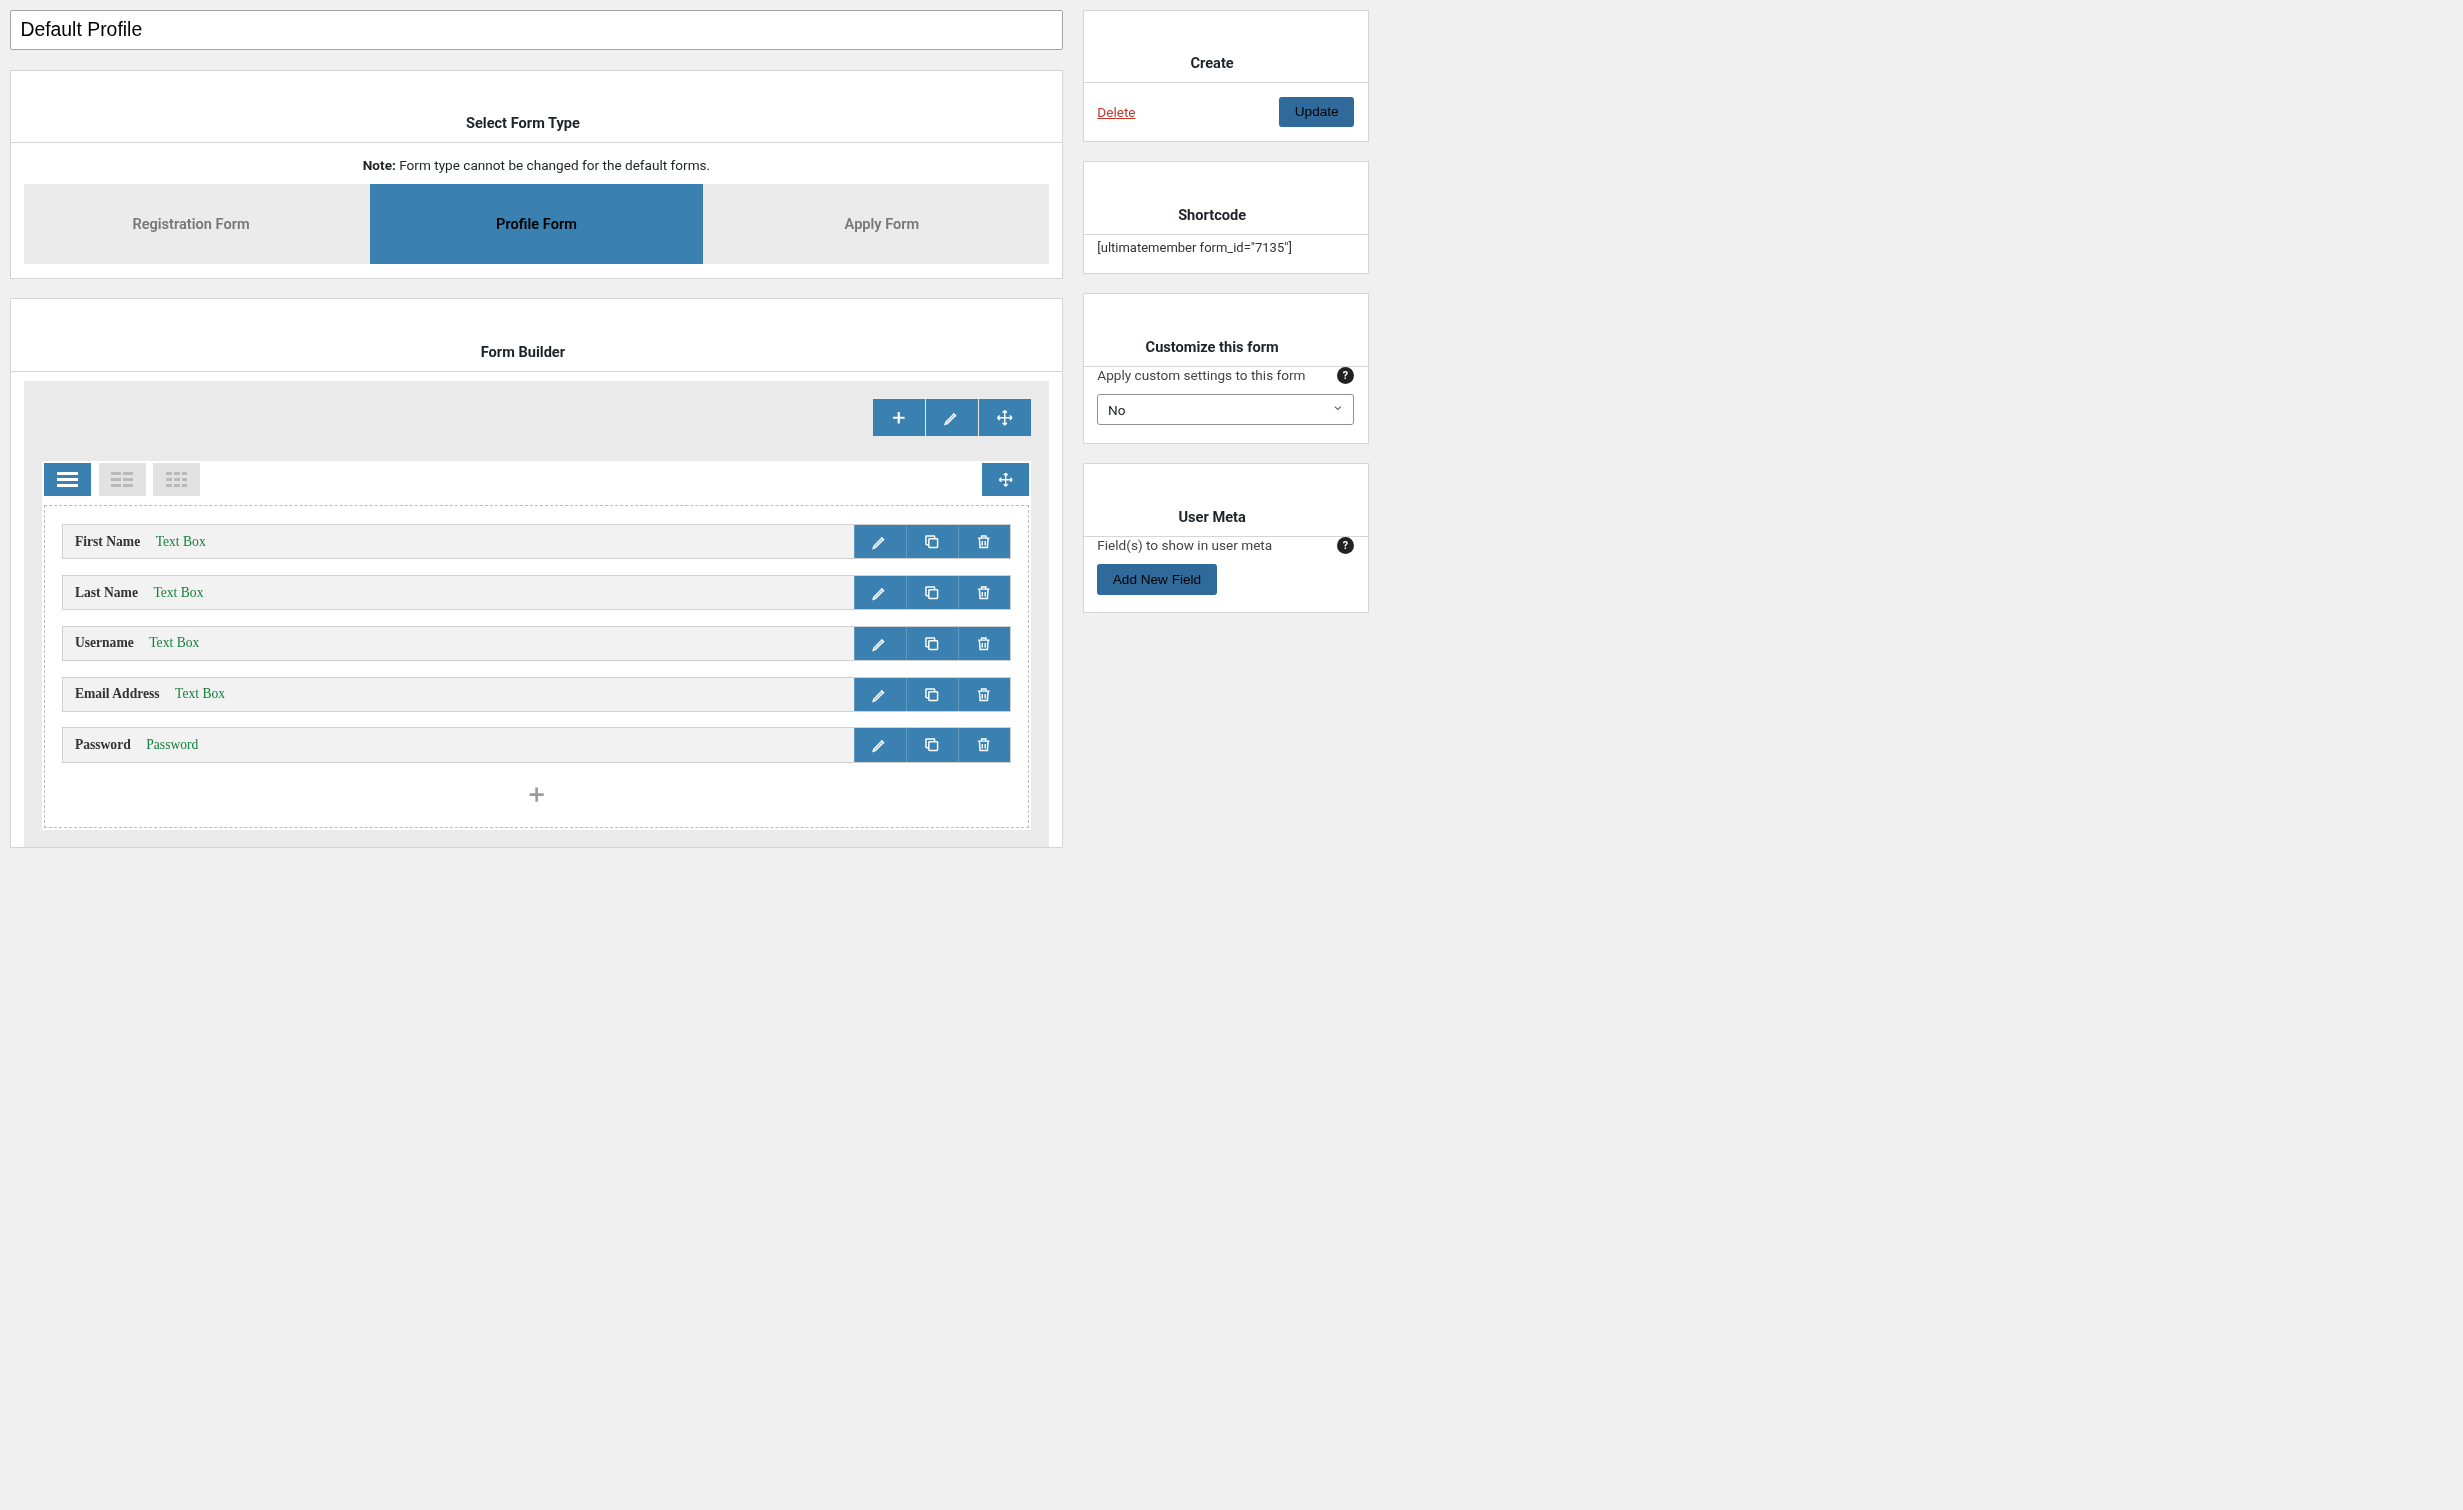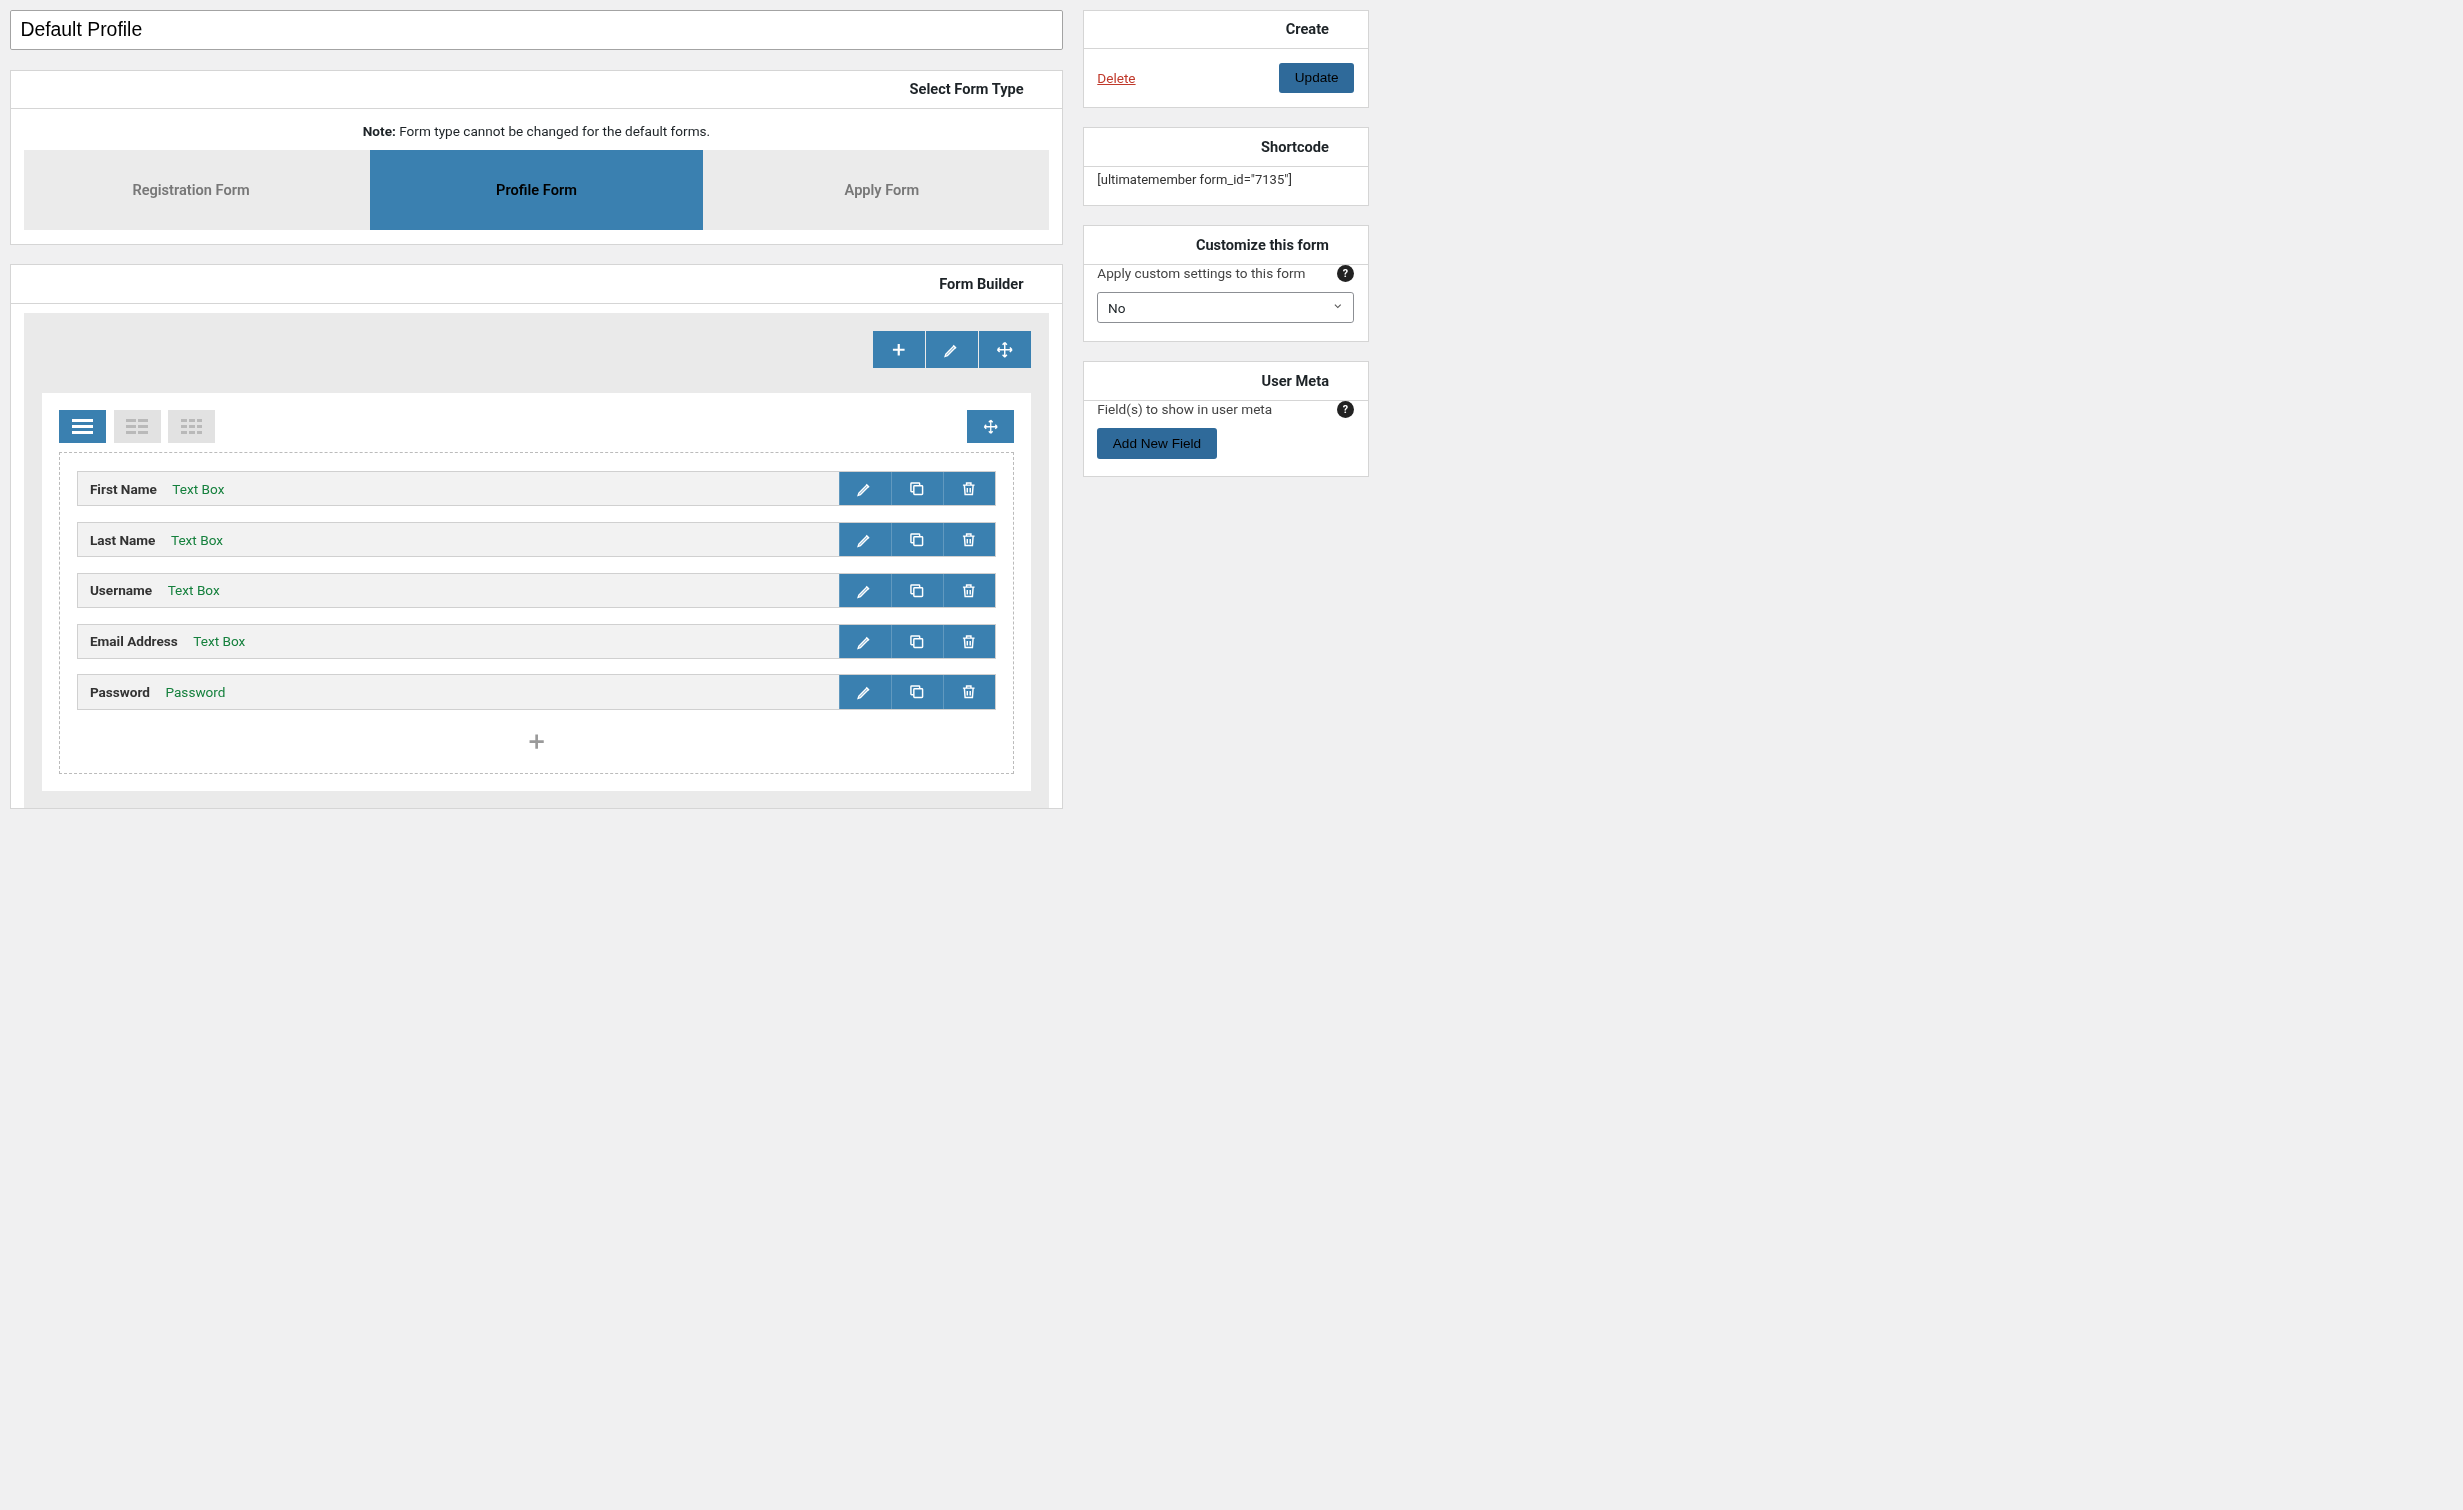--- a/index.html
+++ b/index.html
@@ -25,23 +25,24 @@
   }
 
   .postbox {
     background: #fff;
     border: 1px solid #d5d5d5;
     margin-bottom: 19.4px;
   }
   .postbox-header {
     display: flex;
     align-items: center;
-    justify-content: flex-end;
+    justify-content: center;
     padding: 9.7px 11.6px;
     border-bottom: 1px solid #d5d5d5;
+    margin-top: 34px;
   }
   .postbox-header h2 { font-size: 14.6px; font-weight: 700; }
   .handle-actions { display: flex; gap: 1.9px; align-items: center; }
   .handle-actions span { padding: 1.9px 3.9px; color: #787c82; cursor: pointer; display:inline-flex; }
 
   .note { text-align: center; padding: 13.6px 0 11.6px 0; font-size: 13.6px; }
   .note strong { font-weight: 700; }
 
   .form-type-tabs {
     display: flex;
@@ -90,21 +91,22 @@
     display: flex;
     align-items: center;
     justify-content: center;
     border: none;
     cursor: pointer;
   }
   .icon-btn svg { width: 17.5px; height: 17.5px; }
 
   .builder-white {
     background: #fff;
-    padding: 17px;
+    padding: 2px;
+    font-family: Liberation Serif, serif;
   }
   .layout-select { display: flex; justify-content: space-between; margin-bottom: 9.7px; }
   .layout-opts { display: flex; gap: 7.8px; }
   .layout-opt {
     width: 47px; height: 33px;
     background: #e2e2e2;
     display: flex; align-items: center; justify-content: center;
     cursor: pointer;
   }
   .layout-opt.active { background: #3a80b0; }

